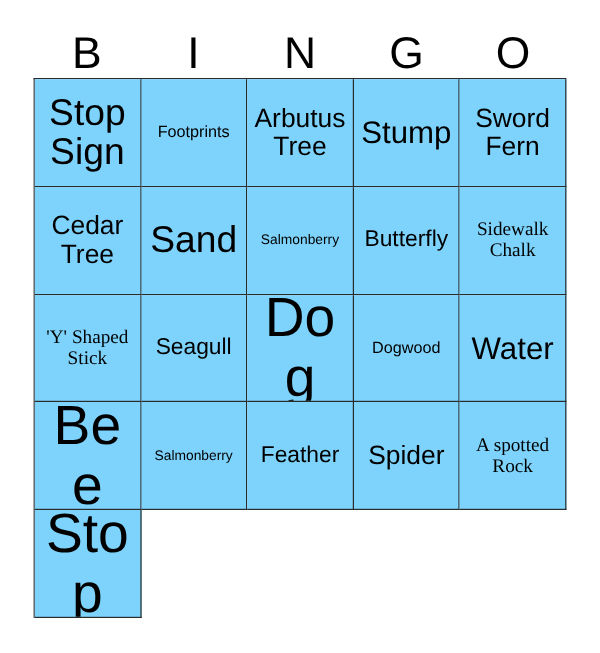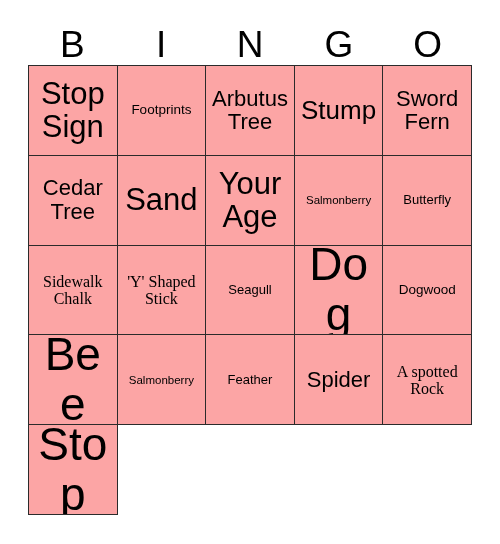--- a/index.html
+++ b/index.html
@@ -61,36 +61,36 @@
   .cell {
     border-right: 1.5px solid #2b2b2b;
     border-bottom: 1.5px solid #2b2b2b;
     box-sizing: border-box;
     display: flex;
     align-items: center;
     justify-content: flex-end;
     text-align: center;
     padding: 2px 3px;
     overflow: hidden;
-    background: #fca5a5;
+    background: #7dd3fc;
   }
   .cell-text {
     display: block;
     width: 100%;
     line-height: 1.08;
     font-weight: 400;
     color: #000000;
     word-wrap: break-word;
   }
   
   .sz-xxl .cell-text { font-size: 46px; }
   .sz-xl  .cell-text { font-size: 31px; }
   .sz-lg  .cell-text { font-size: 26px; }
   .sz-md  .cell-text { font-size: 22px; }
-  .sz-sm  .cell-text { font-size: 13px; }
+  .sz-sm  .cell-text { font-size: 19px; }
   .sz-xs  .cell-text { font-size: 16px; font-family: Liberation Serif, serif; }
   .sz-xxs .cell-text { font-size: 13.5px; }
   .sz-tiny .cell-text { font-size: 11.5px; }
 </style>
 </head>
 <body>
 
 <div id="card">
 
   <div id="header">
@@ -116,43 +116,43 @@
       </div>
       <div class="cell sz-md">
         <span class="cell-text">Sword Fern</span>
       </div>
       <div class="cell sz-md">
         <span class="cell-text">Cedar Tree</span>
       </div>
       <div class="cell sz-xl">
         <span class="cell-text">Sand</span>
       </div>
-      <div class="cell sz-xl">
-        <span class="cell-text">Your Age</span>
-      </div>
       <div class="cell sz-tiny">
         <span class="cell-text">Salmonberry</span>
       </div>
       <div class="cell sz-sm">
         <span class="cell-text">Butterfly</span>
       </div>
       <div class="cell sz-xs">
         <span class="cell-text">Sidewalk Chalk</span>
       </div>
       <div class="cell sz-xs">
         <span class="cell-text">'Y' Shaped Stick</span>
       </div>
       <div class="cell sz-sm">
         <span class="cell-text">Seagull</span>
       </div>
       <div class="cell sz-xxl">
         <span class="cell-text">Dog</span>
       </div>
       <div class="cell sz-xxs">
         <span class="cell-text">Dogwood</span>
+      </div>
+      <div class="cell sz-lg">
+        <span class="cell-text">Water</span>
       </div>
       <div class="cell sz-xxl">
         <span class="cell-text">Bee</span>
       </div>
       <div class="cell sz-tiny">
         <span class="cell-text">Salmonberry</span>
       </div>
       <div class="cell sz-sm">
         <span class="cell-text">Feather</span>
       </div>

